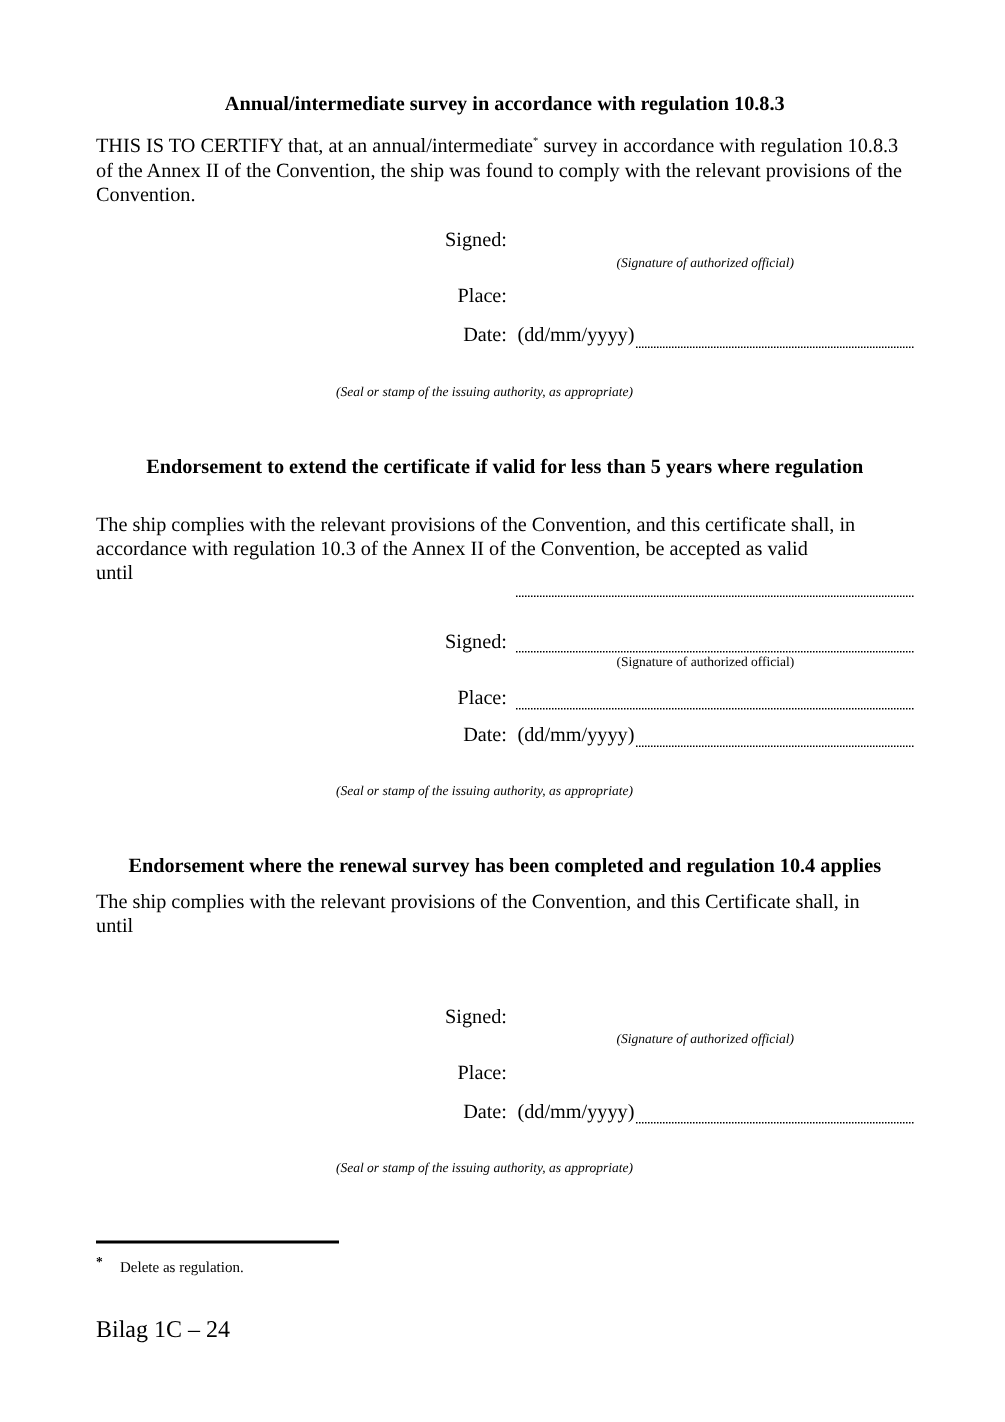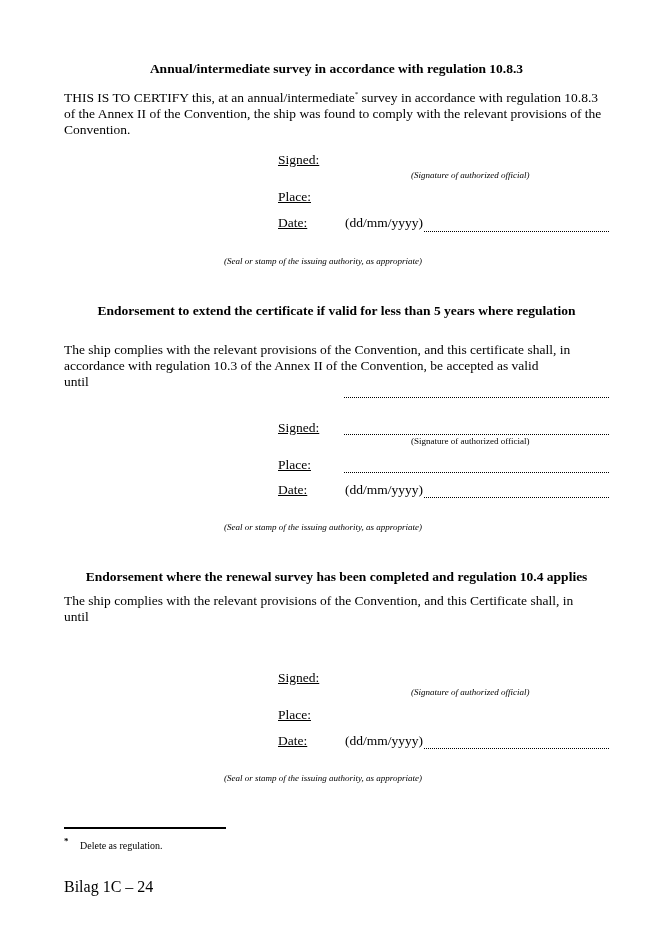--- a/index.html
+++ b/index.html
@@ -1,32 +1,32 @@
 <!DOCTYPE html>
 <html><head>
 <meta charset="utf-8">
 <style>
   html, body { margin: 0; padding: 0; background: #ffffff; }
   body { width: 670px; height: 948px; position: relative; overflow: hidden;
          font-family: "Liberation Serif", "DejaVu Serif", serif; color: #000; }
   .abs { position: absolute; }
   .heading { font-weight: bold; font-size: 13.5px; text-align: center; left: 64px; width: 545px; line-height: 16px; }
   .para { font-size: 13.5px; left: 64px; width: 545px; line-height: 16px; }
-  .label { font-size: 13.5px; text-align: left; width: 60px; text-decoration: underline; }
+  .label { font-size: 13.5px; text-align: right; width: 60px; }
   .dotline { border-bottom: 1px dotted #000; height: 0; }
   .caption { font-size: 9px; font-style: italic; }
   .caption-plain { font-size: 9px; }
   .date-val { font-size: 13.5px; font-family: Liberation Serif, serif; }
   sup { font-size: 7px; }
 </style>
 </head>
 <body>
 
 <div class="abs heading" style="top:61px;">Annual/intermediate survey in accordance with regulation 10.8.3</div>
-<div class="abs para" style="top:86px;"><span>THIS IS TO CERTIFY this, at an annual/intermediate</span><sup>*</sup><span> survey in accordance with regulation 10.8.3 of the Annex II of the Convention, the ship was found to comply with the relevant provisions of the Convention.</span></div>
+<div class="abs para" style="top:86px;"><span>THIS IS TO CERTIFY that, at an annual/intermediate</span><sup>*</sup><span> survey in accordance with regulation 10.8.3 of the Annex II of the Convention, the ship was found to comply with the relevant provisions of the Convention.</span></div>
 
 <div class="abs label" style="top:152px; left:278px;">Signed:</div>
 <div class="abs caption" style="top:170px; left:411px;">(Signature of authorized official)</div>
 <div class="abs label" style="top:189px; left:278px;">Place:</div>
 <div class="abs label" style="top:215px; left:278px;">Date:</div>
 <div class="abs date-val" style="top:215px; left:345px;">(dd/mm/yyyy)</div>
 <div class="abs dotline" style="top:231px; left:424px; width:185px;"></div>
 <div class="abs caption" style="top:256px; left:224px;">(Seal or stamp of the issuing authority, as appropriate)</div>
 
 <div class="abs heading" style="top:303px;">

